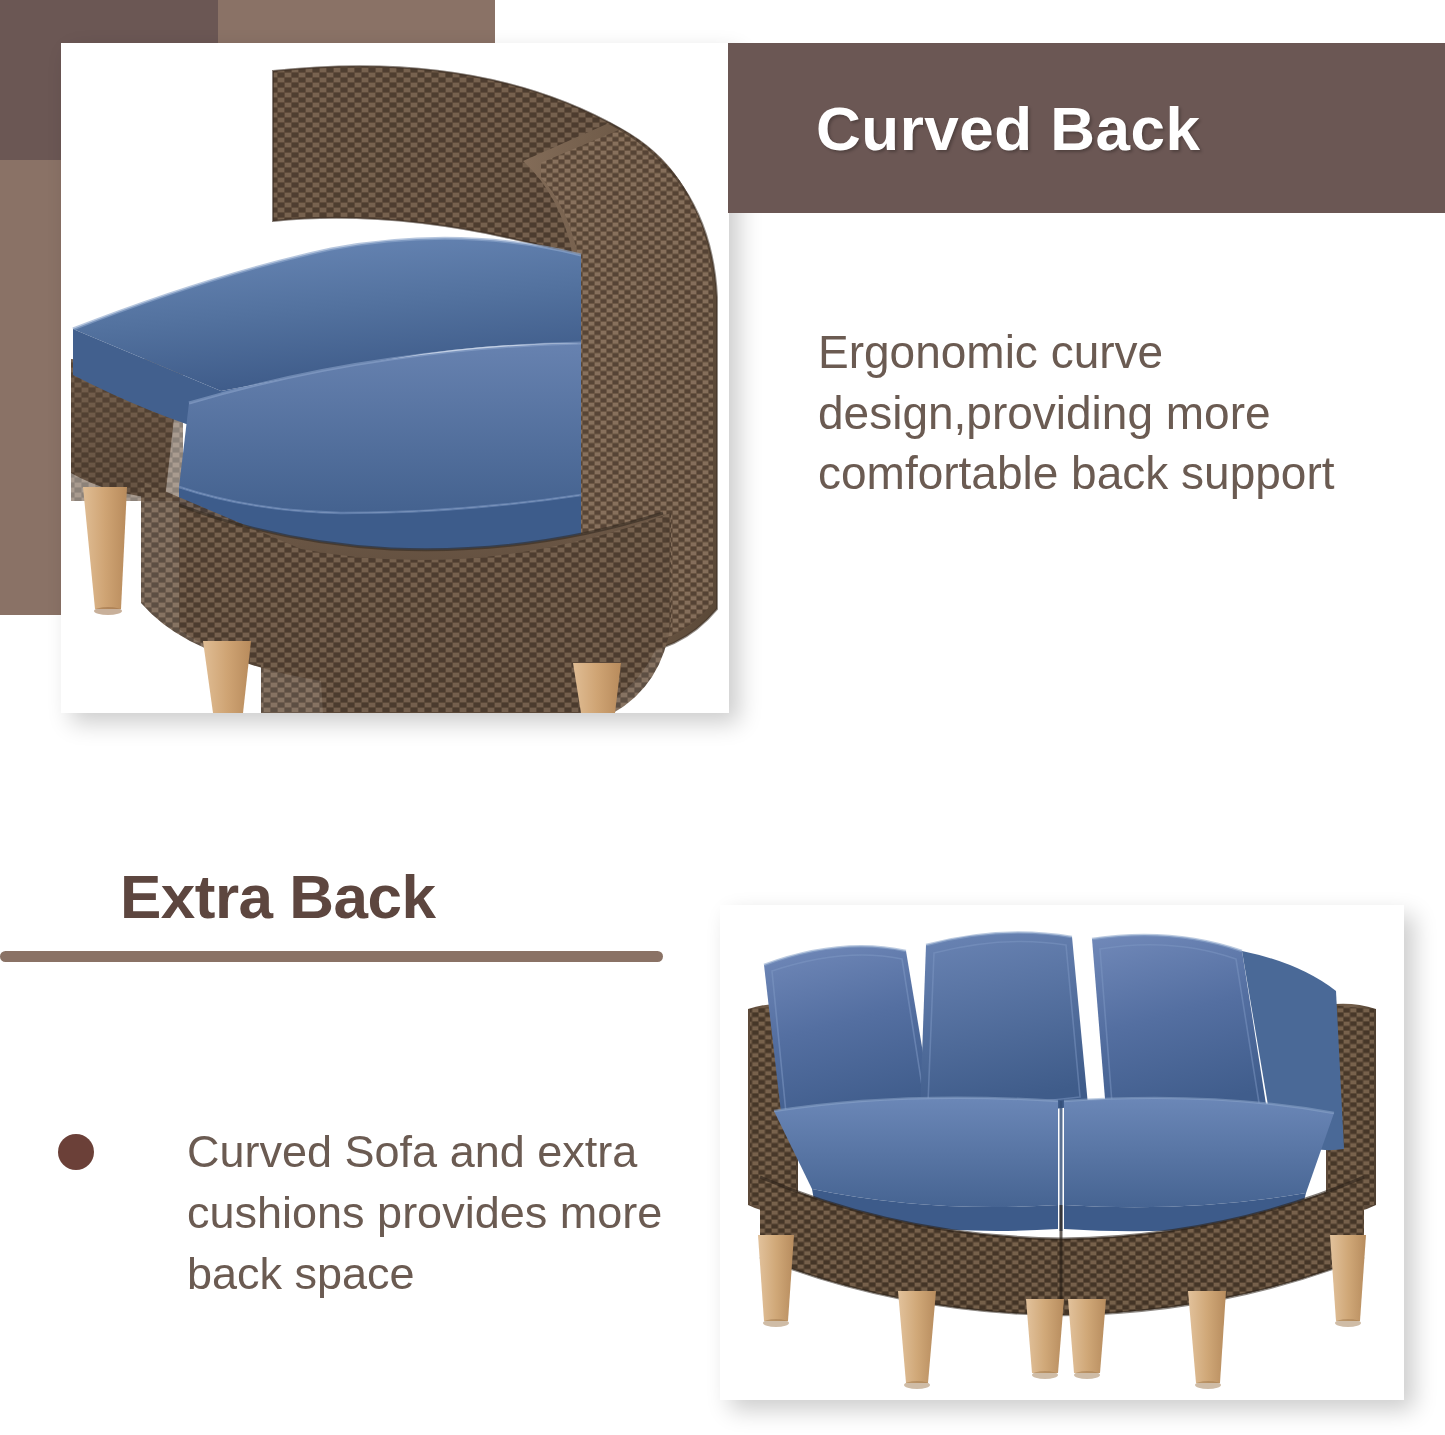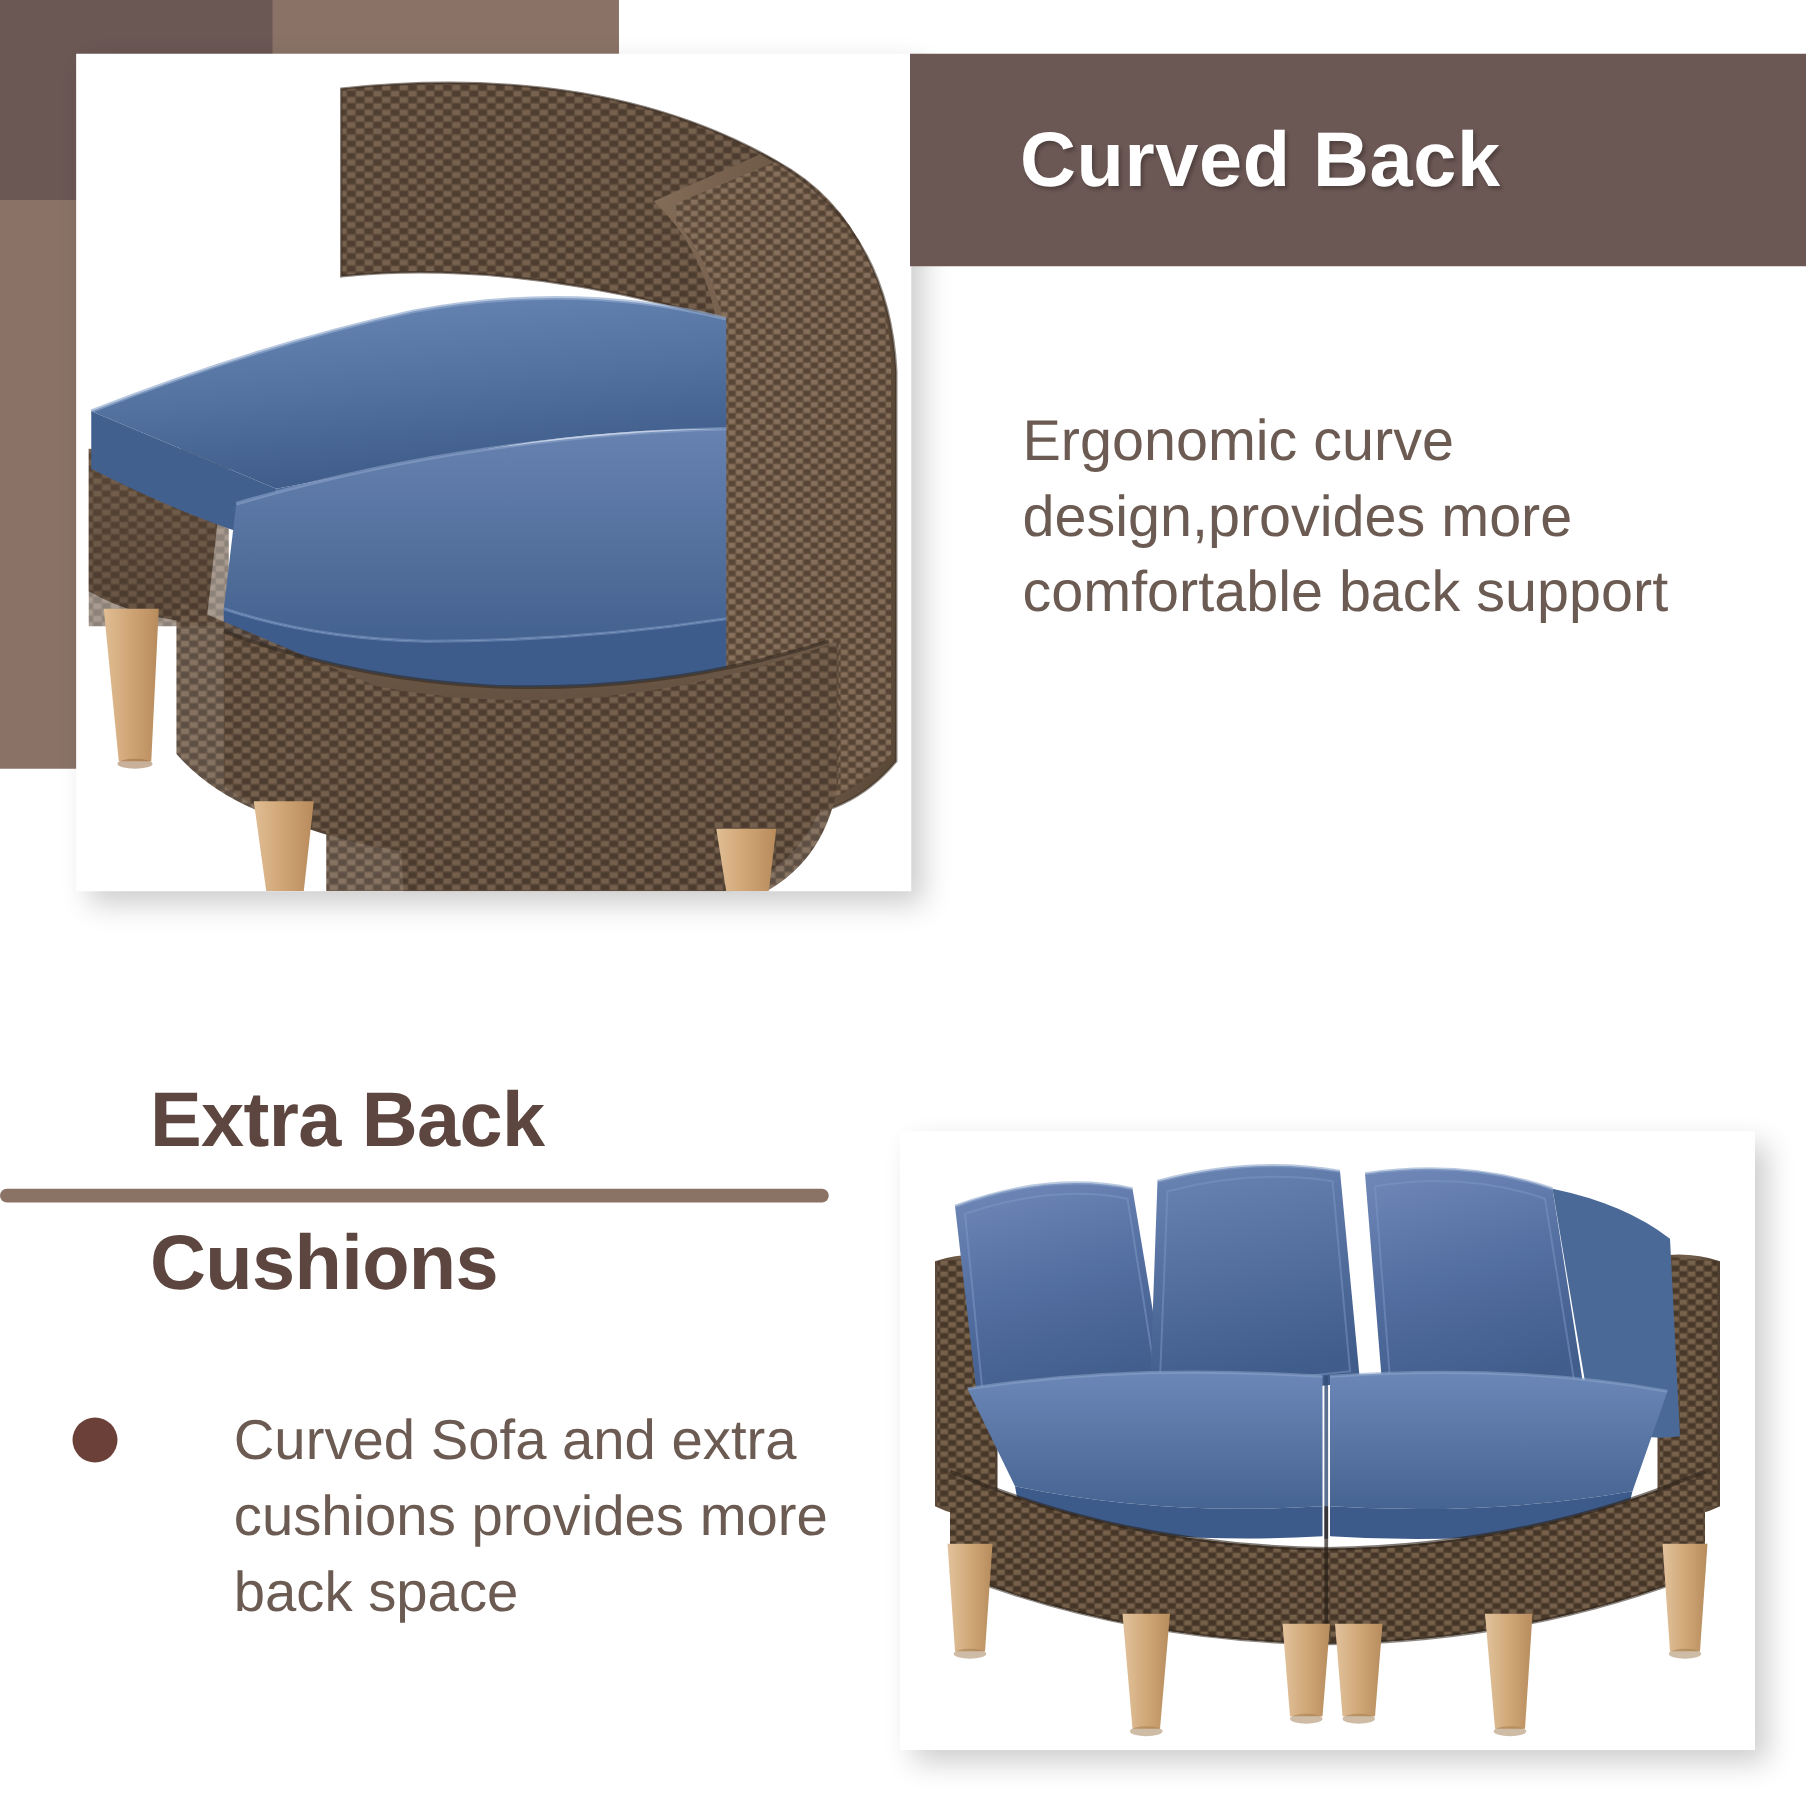--- a/index.html
+++ b/index.html
@@ -211,27 +211,26 @@
       <path d="M142 598 L190 598 L182 670 L152 670 Z" fill="url(#lg1)"></path>
       <path d="M512 620 L560 620 L554 670 L520 670 Z" fill="url(#lg1)"></path>
       <ellipse cx="47" cy="568" rx="14" ry="4" fill="#9a7047" opacity="0.55"></ellipse>
     </svg>
   </div>
 
   <div class="header-band">
     <div class="header-title">Curved Back</div>
   </div>
 
-  <div class="top-copy">Ergonomic curve design,provides more comfortable back support</div>
+  <div class="top-copy">Ergonomic curve design,providing more comfortable back support</div>
 
   <div class="heading-extra">Extra Back</div>
 
   <div class="rule"></div>
 
-  <div class="heading-cushions">Cushions</div>
 
   <div class="bullet-row">
     <span class="bullet-dot"></span>
     <span class="bullet-text">Curved Sofa and extra cushions provides more back space</span>
   </div>
 
   <div class="photo photo-bottom">
     <svg class="art" viewBox="0 0 684 495" width="684" height="495" aria-hidden="true">
       <defs>
         <linearGradient id="bcuA" x1="0" y1="0" x2="0.25" y2="1">

